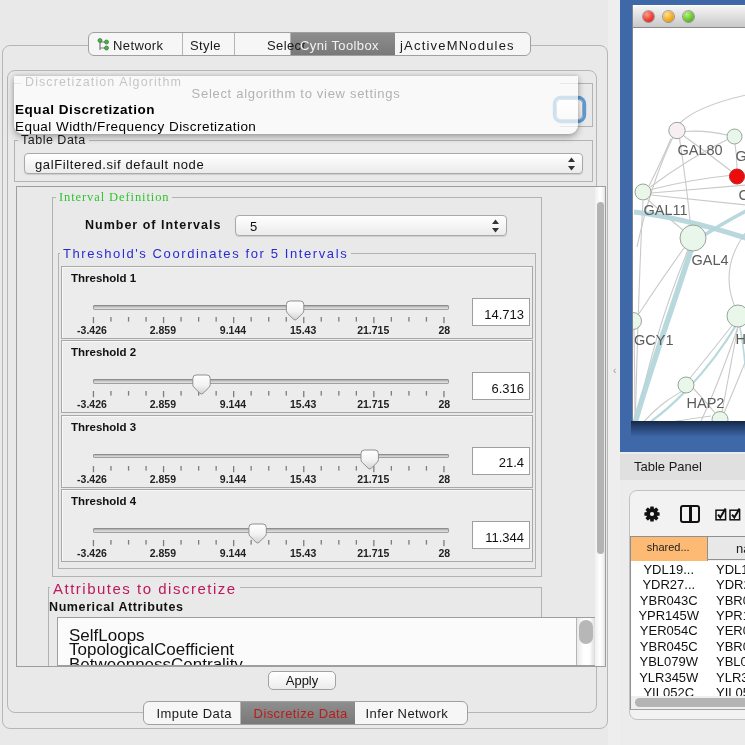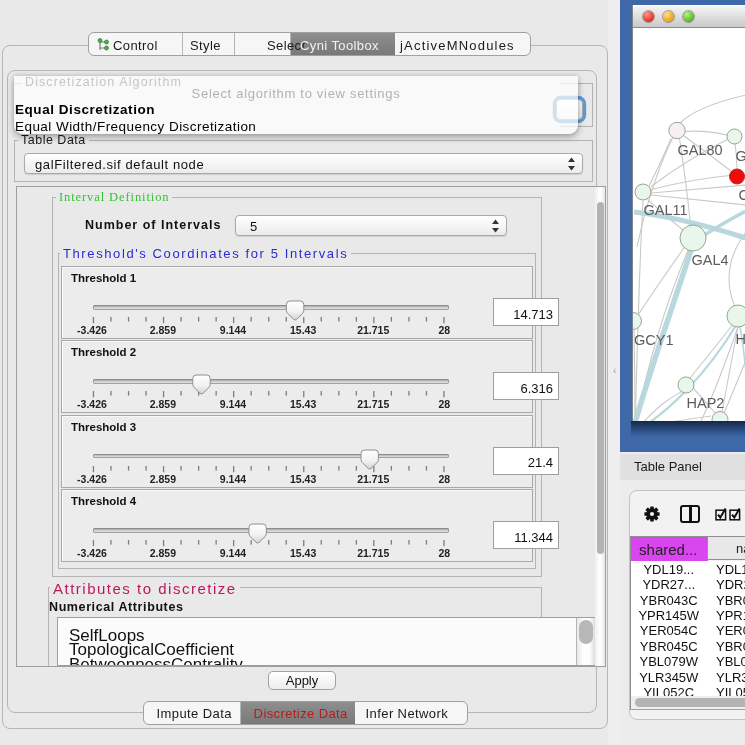--- a/index.html
+++ b/index.html
@@ -7,21 +7,21 @@
   body { font-family:"Liberation Sans", sans-serif; }
   #root { position:relative; width:745px; height:745px; background:#e9e9e9; overflow:hidden; }
   .abs { position:absolute; }
   .tabt { font-size:13px; letter-spacing:0.4px; color:#1a1a1a; white-space:nowrap; }
   .combo { border:1px solid #a9a9a9; border-radius:4px; background:linear-gradient(#ffffff,#ebebeb); box-shadow:0 1px 1px rgba(0,0,0,0.12); }
   .light { width:11px; height:11px; border-radius:50%; box-shadow:0 0 0 1px rgba(0,0,0,0.32); }
   .gtitle { background:#e9e9e9; padding:0 3px; font-size:12px; white-space:nowrap; }
   .thrpanel { position:absolute; left:44px; width:472px; height:73px; background:#ececec; border:1px solid #a8a8a8; box-shadow:inset 1px 1px 0 #f8f8f8; }
   .thrlabel { position:absolute; left:9px; top:5px; font-size:11.5px; font-weight:bold; color:#111; }
   .groove { position:absolute; left:31px; top:38px; width:356px; height:4.5px; border-radius:2.2px; background:linear-gradient(#8e8e8e,#c9c9c9 45%,#f2f2f2); box-shadow:inset 0 0 0 0.7px #888; }
-  .vbox { position:absolute; left:410px; top:31px; width:66px; height:28px; background:#fff; border:1px solid #9e9e9e; font-size:13px; color:#111; text-align:right; padding:7.5px 5px 0 0;margin-left:21px; }
+  .vbox { position:absolute; left:410px; top:31px; width:58px; height:28px; background:#fff; border:1px solid #9e9e9e; font-size:13px; color:#111; text-align:right; padding:7.5px 5px 0 0; }
   .ticklbl { position:absolute; top:57px; font-size:10.5px; font-weight:bold; color:#222; transform:translateX(-50%); white-space:nowrap; }
   .lrow { font-size:17px; color:#111; padding:1.5px 0 0 11px; height:14.8px; white-space:nowrap; }
   .trow { position:absolute; left:0; width:200px; height:15.35px; font-size:13px; color:#111; }
   .c1 { position:absolute; left:0; width:77.5px; text-align:center; }
   .c2 { position:absolute; left:86px; white-space:nowrap; }
 </style>
 </head>
 <body>
 <div id="root">
 
@@ -32,21 +32,21 @@
     <div class="abs" style="left:0;top:0;width:93.6px;height:24px;border-right:1px solid #b5b5b5;"></div>
     <div class="abs" style="left:93.6px;top:0;width:52.6px;height:24px;border-right:1px solid #b5b5b5;"></div>
     <div class="abs" style="left:146.2px;top:0;width:56.1px;height:24px;border-right:1px solid #b5b5b5;"></div>
     <div class="abs" style="left:202.3px;top:0;width:103.9px;height:24px;background:linear-gradient(#8e8e8e,#777);"></div>
     <svg class="abs" style="left:7px;top:4px;" width="16" height="16" viewBox="0 0 16 16">
         <path d="M4 3 L4 13 M4 5 L10 5 M4 11 L10 11" stroke="#7a7a7a" stroke-width="1.2" fill="none"></path>
         <circle cx="4" cy="3.5" r="2" fill="#4cae4c" stroke="#2d7d2d" stroke-width="0.7"></circle>
         <circle cx="10.5" cy="5" r="2" fill="#4cae4c" stroke="#2d7d2d" stroke-width="0.7"></circle>
         <circle cx="10.5" cy="11" r="2" fill="#4cae4c" stroke="#2d7d2d" stroke-width="0.7"></circle>
       </svg>
-    <div class="abs tabt" style="left:24px;top:4.5px;">Control</div>
+    <div class="abs tabt" style="left:24px;top:4.5px;">Network</div>
     <div class="abs tabt" style="left:101px;top:4.5px;">Style</div>
     <div class="abs tabt" style="left:154px;top:4.5px;margin-left:24px;">Select</div>
     <div class="abs tabt" style="left:211px;top:4.5px;color:#f2f2f2;">Cyni Toolbox</div>
     <div class="abs tabt" style="left:311px;top:4.5px;letter-spacing:1.2px;">jActiveMNodules</div>
   </div>
 
   <div class="abs" style="left:7px;top:70px;width:590px;height:643px;border:1px solid #b6b6b6;border-radius:8px;background:#e9e9e9;"></div>
 
   <div class="abs" style="left:14px;top:83px;width:9px;height:1px;background:#b3b3b3;"></div>
   <div class="abs" style="left:560px;top:83px;width:33px;height:44px;border:1px solid #b3b3b3;border-left:none;"></div>
@@ -308,21 +308,21 @@
           <rect x="15" y="3.2" width="9.6" height="9.6"></rect>
         </g>
       <g fill="none" stroke="#111" stroke-width="2">
           <path d="M3 7.6 L5.3 10.4 L10.6 1.6"></path>
           <path d="M17 7.6 L19.3 10.4 L24.6 1.6"></path>
         </g>
     </svg>
 
     <div class="abs" style="left:0;top:44.5px;width:1px;height:173.5px;background:#909090;z-index:5;"></div>
     <div class="abs" style="left:0;top:44.5px;width:130px;height:24px;background:#e8e8e8;border-top:1px solid #909090;border-bottom:1px solid #909090;">
-      <div class="abs" style="left:0;top:0;width:77.5px;height:24px;background:#d946ef;border-right:1px solid #909090;font-size:15px;color:#222;text-align:center;padding-top:4px;">shared...</div>
+      <div class="abs" style="left:0;top:0;width:77.5px;height:24px;background:#fdba74;border-right:1px solid #909090;font-size:11px;color:#222;text-align:center;padding-top:4px;">shared...</div>
       <div class="abs" style="left:106px;top:4px;font-size:13px;color:#222;">na</div>
     </div>
     <div class="abs" style="left:0;top:69.5px;width:130px;height:135.5px;background:#fff;overflow:hidden;">
       <div class="trow" style="top:1.5px;">
           <span class="c1">YDL19...</span>
           <span class="c2">YDL194W</span>
         </div>
       <div class="trow" style="top:16.9px;">
           <span class="c1">YDR27...</span>
           <span class="c2">YDR277C</span>

